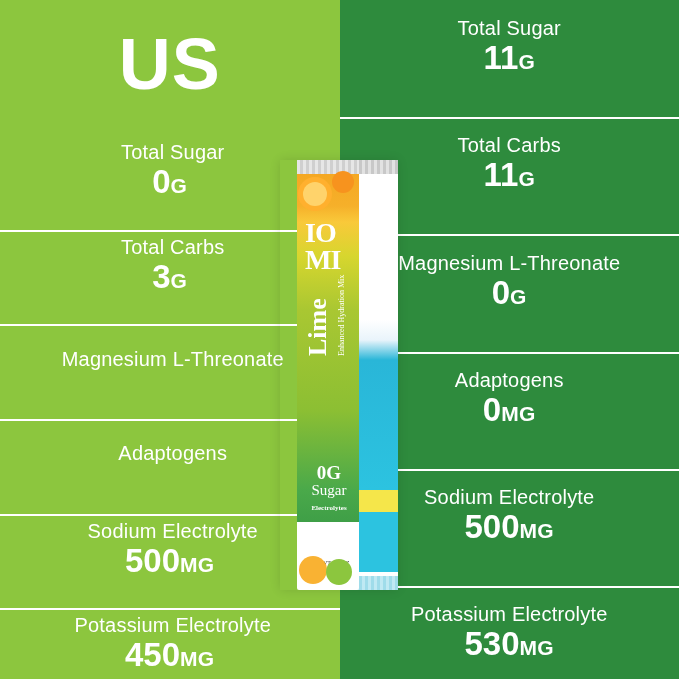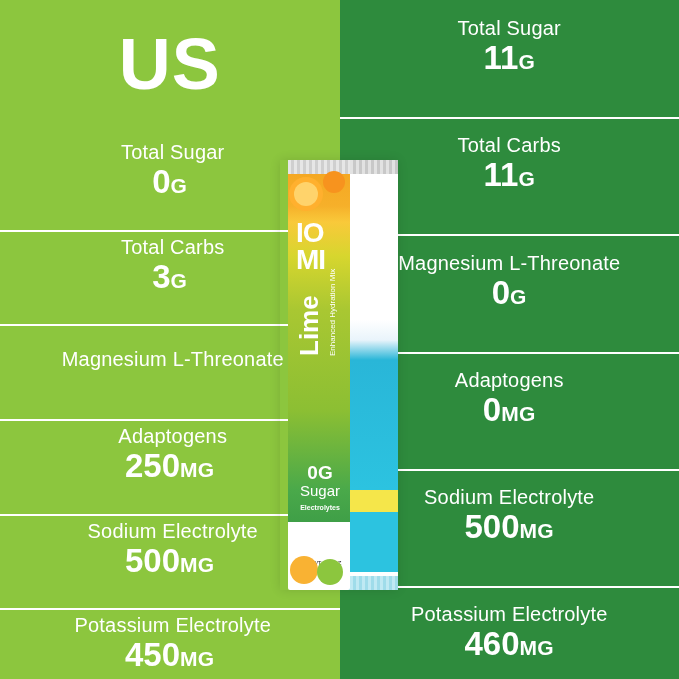--- a/index.html
+++ b/index.html
@@ -124,34 +124,35 @@
   }
   .packet-inner {
     position: absolute;
     inset: 0;
     overflow: hidden;
     box-shadow: 0 0 10px rgba(0,0,0,0.12);
   }
   
   .sachet-a {
     position: absolute;
-    left: 8px;
+    left: 17px;
     top: 0;
     width: 62px;
     height: 430px;
     background: linear-gradient(to bottom,
        #f4a41f 0px, #f6b02a 46px,
        #f9c93a 62px,
        #d7d62e 96px,
        #a9c732 150px,
        #8cbf33 250px,
        #4aa94a 330px,
        #3f9f47 362px,
        #ffffff 362px, #ffffff 430px);
     border-radius: 2px;
+    font-family: Liberation Serif, serif;
   }
   .sachet-a .top-notch {
     position: absolute;
     top: 0; left: 0; right: 0;
     height: 14px;
     background: repeating-linear-gradient(90deg,#e6e6e6 0 3px,#cfcfcf 3px 6px);
   }
   .logo-io {
     position: absolute;
     top: 60px;
@@ -255,21 +256,20 @@
         <div class="row-label">Total Carbs</div>
         <div class="row-value"><span>3</span><span class="unit">G</span></div>
       </div>
 
       <div class="row">
         <div class="row-label">Magnesium L-Threonate</div>
       </div>
 
       <div class="row">
         <div class="row-label">Adaptogens</div>
-        <div class="row-value"><span>250</span><span class="unit">MG</span></div>
       </div>
 
       <div class="row">
         <div class="row-label">Sodium Electrolyte</div>
         <div class="row-value"><span>500</span><span class="unit">MG</span></div>
       </div>
 
       <div class="row">
         <div class="row-label">Potassium Electrolyte</div>
         <div class="row-value"><span>450</span><span class="unit">MG</span></div>
@@ -301,21 +301,21 @@
         <div class="row-value"><span>0</span><span class="unit">MG</span></div>
       </div>
 
       <div class="row">
         <div class="row-label">Sodium Electrolyte</div>
         <div class="row-value"><span>500</span><span class="unit">MG</span></div>
       </div>
 
       <div class="row">
         <div class="row-label">Potassium Electrolyte</div>
-        <div class="row-value"><span>460</span><span class="unit">MG</span></div>
+        <div class="row-value"><span>530</span><span class="unit">MG</span></div>
       </div>
 
     </div>
   </div>
 
   <div class="packet">
     <div class="packet-inner">
 
       <div class="sachet-b">
         <div class="top-notch"></div>

